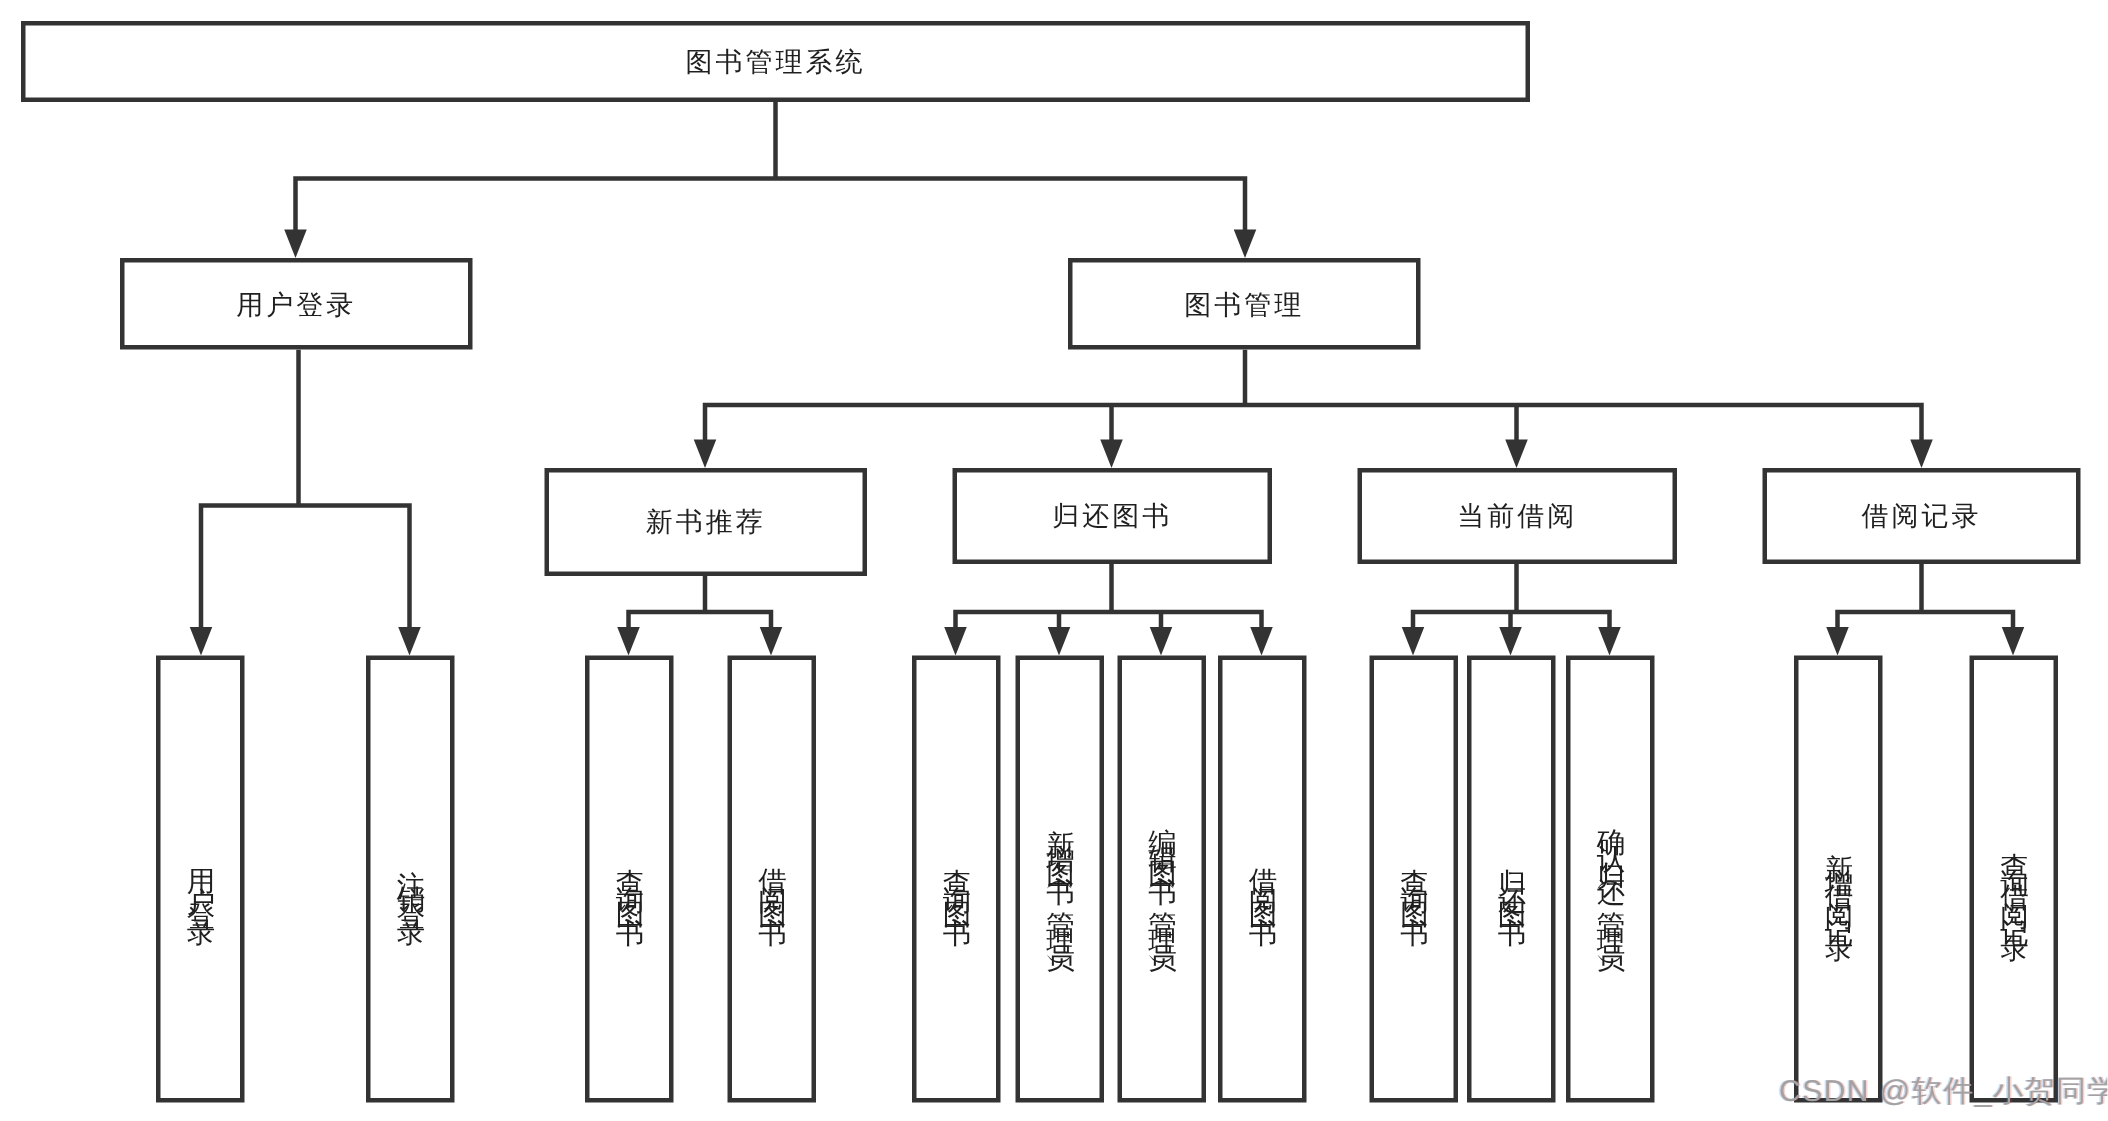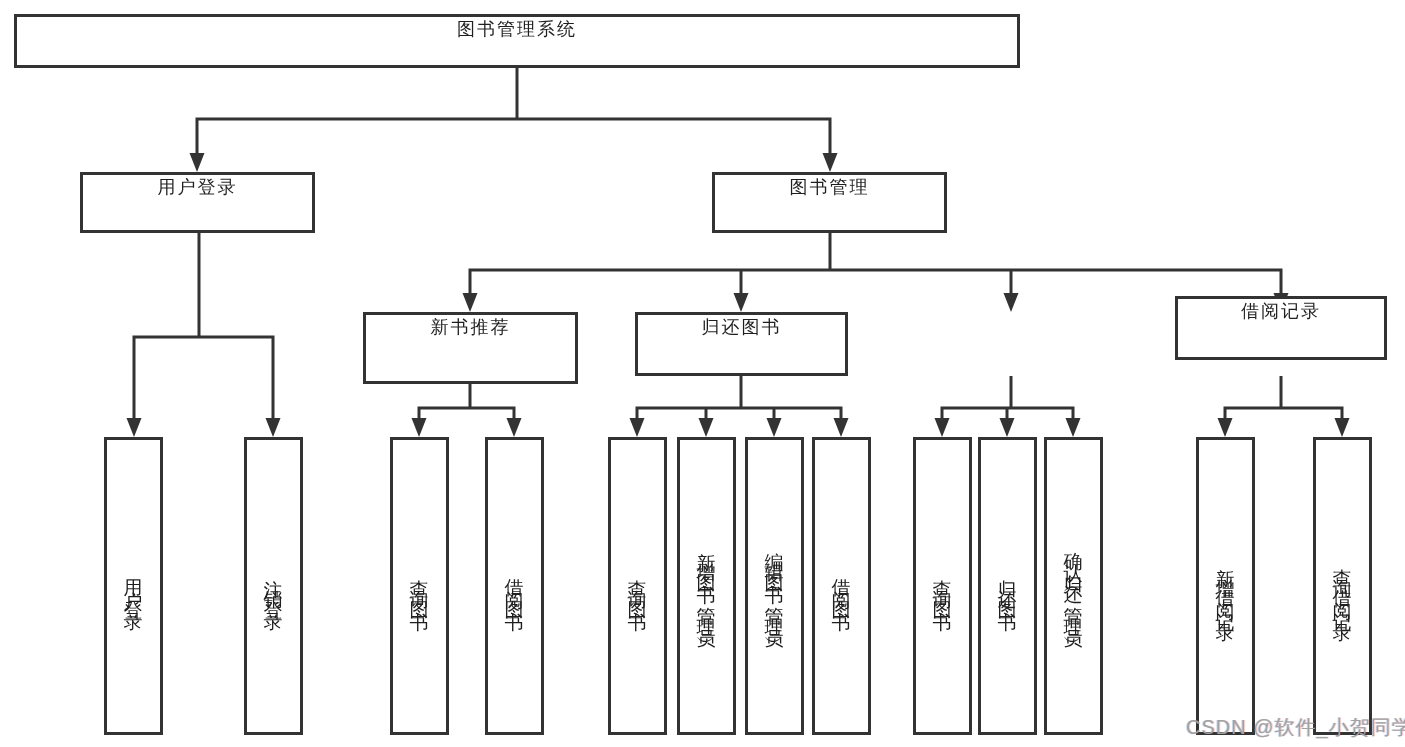--- a/index.html
+++ b/index.html
@@ -23,21 +23,21 @@
     left:0;top:0;
     width:1405px;height:747px;
   }
   .ln{stroke:var(--line);stroke-width:3;fill:none;}
   .ah{fill:var(--line);stroke:none;}
   .node{
     position:absolute;
     border:3px solid var(--line);
     background:var(--bg);
     display:flex;
-    align-items:flex-start;
+    align-items:center;
     justify-content:center;
     color:var(--text);
     font-size:18px;
     letter-spacing:2px;
     text-align:center;
   }
   .node.root{font-size:18px;}
   .leaf{
     position:absolute;
     top:437px;
@@ -131,21 +131,24 @@
   <div class="node" style="left:712px;top:172px;width:235px;height:61px;">
     <span>图书管理</span>
   </div>
 
   <div class="node" style="left:363px;top:312px;width:215px;height:72px;">
     <span>新书推荐</span>
   </div>
   <div class="node" style="left:635px;top:312px;width:213px;height:64px;">
     <span>归还图书</span>
   </div>
-  <div class="node" style="left:1175px;top:296px;width:212px;height:64px;">
+  <div class="node" style="left:905px;top:312px;width:213px;height:64px;">
+    <span>当前借阅</span>
+  </div>
+  <div class="node" style="left:1175px;top:312px;width:212px;height:64px;">
     <span>借阅记录</span>
   </div>
 
   <div class="leaf" style="left:104px;">
     <span>用户登录</span>
   </div>
   <div class="leaf" style="left:244px;">
     <span>注销登录</span>
   </div>
 

